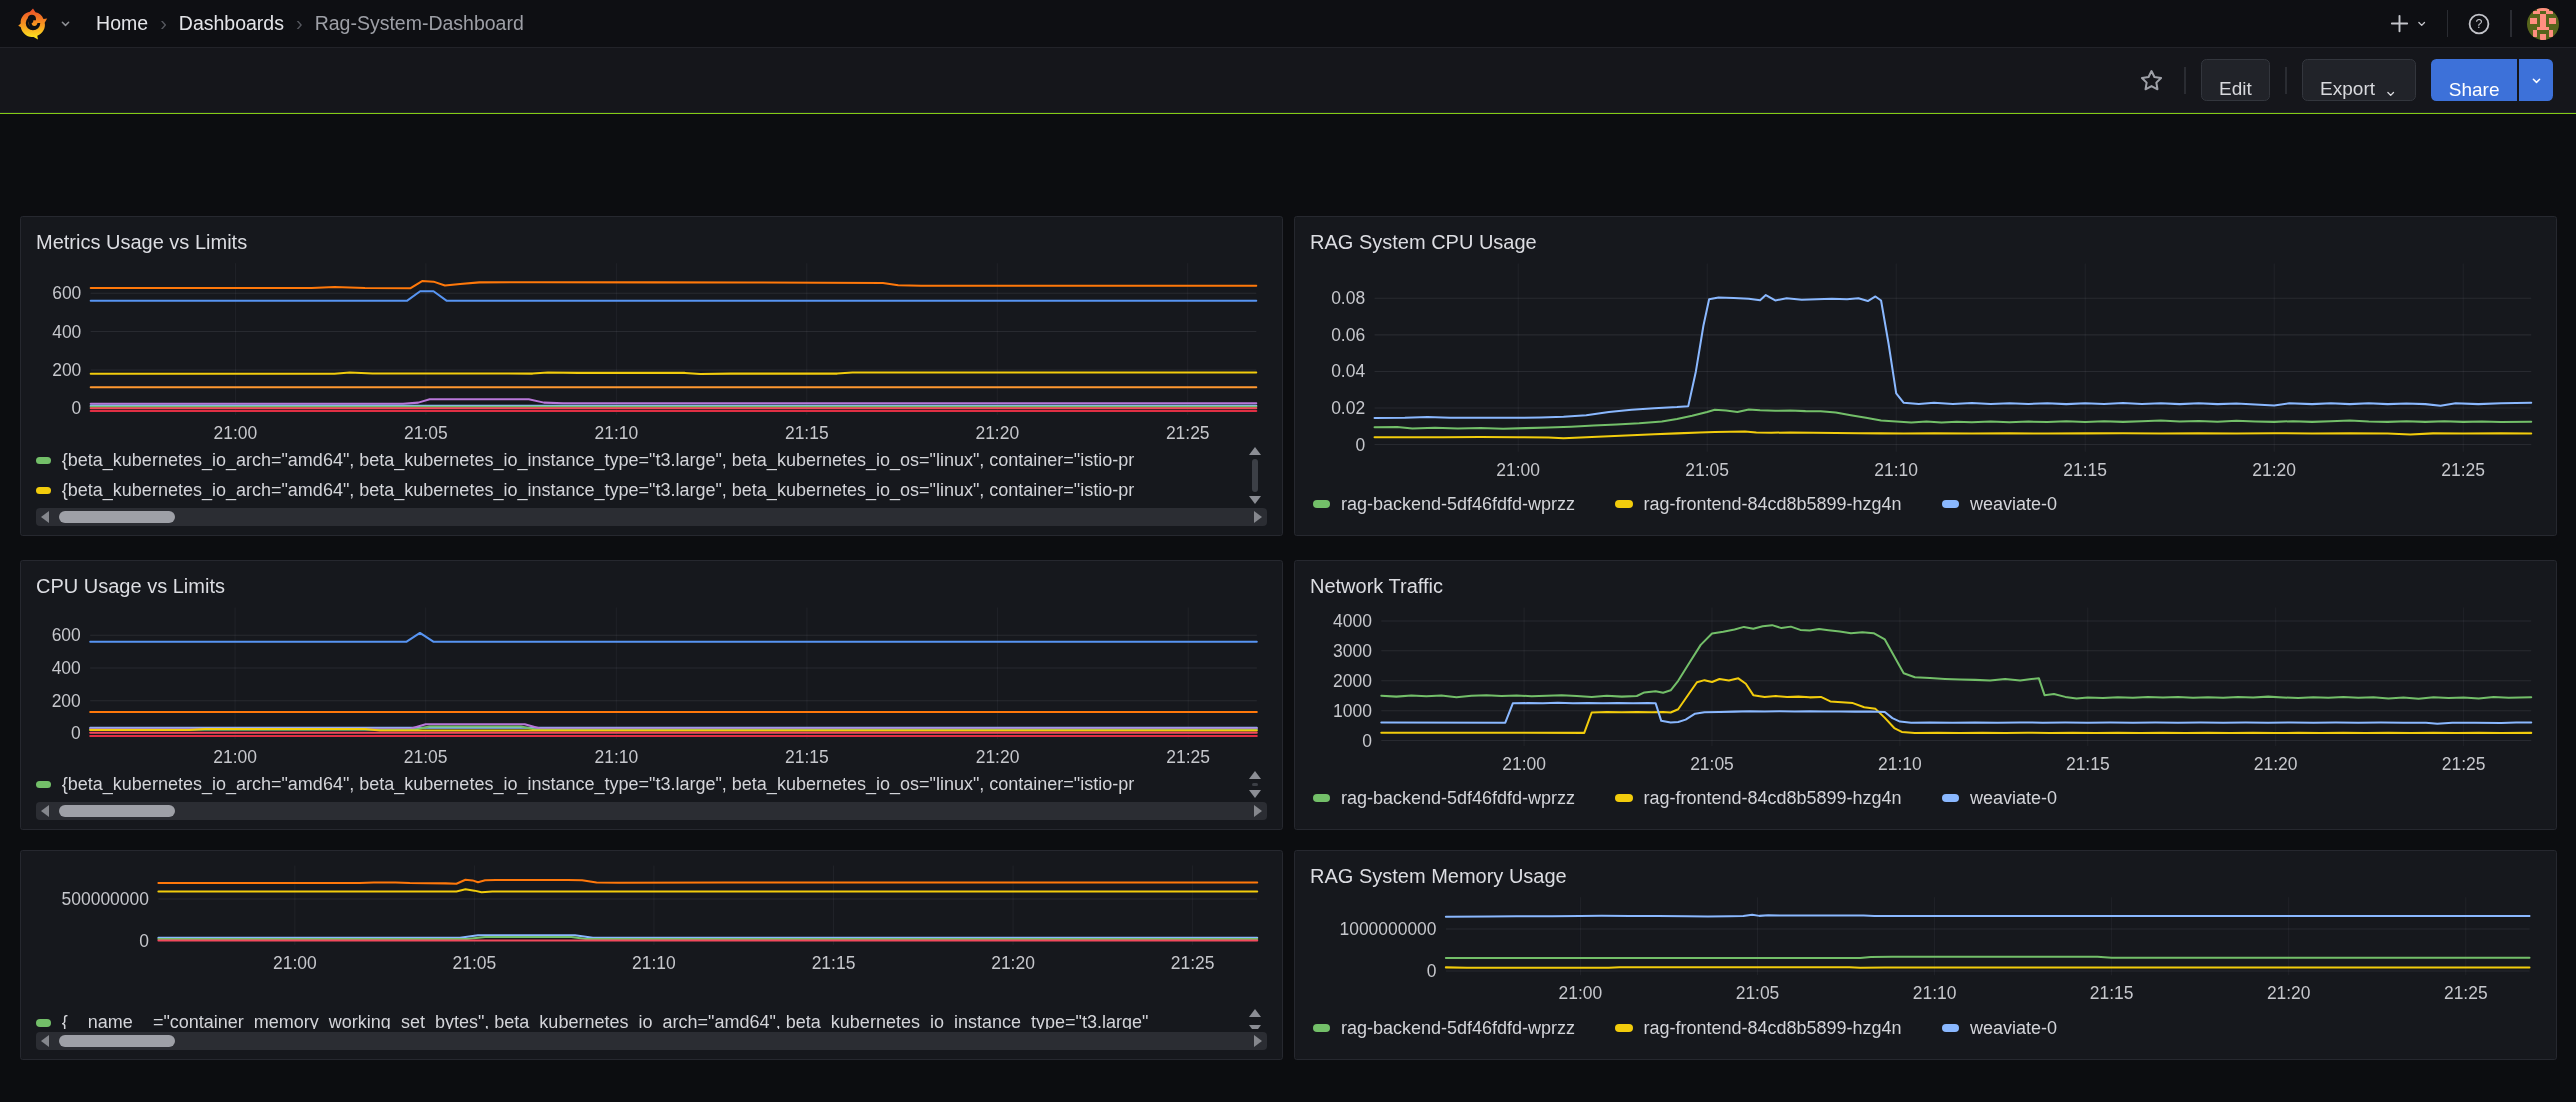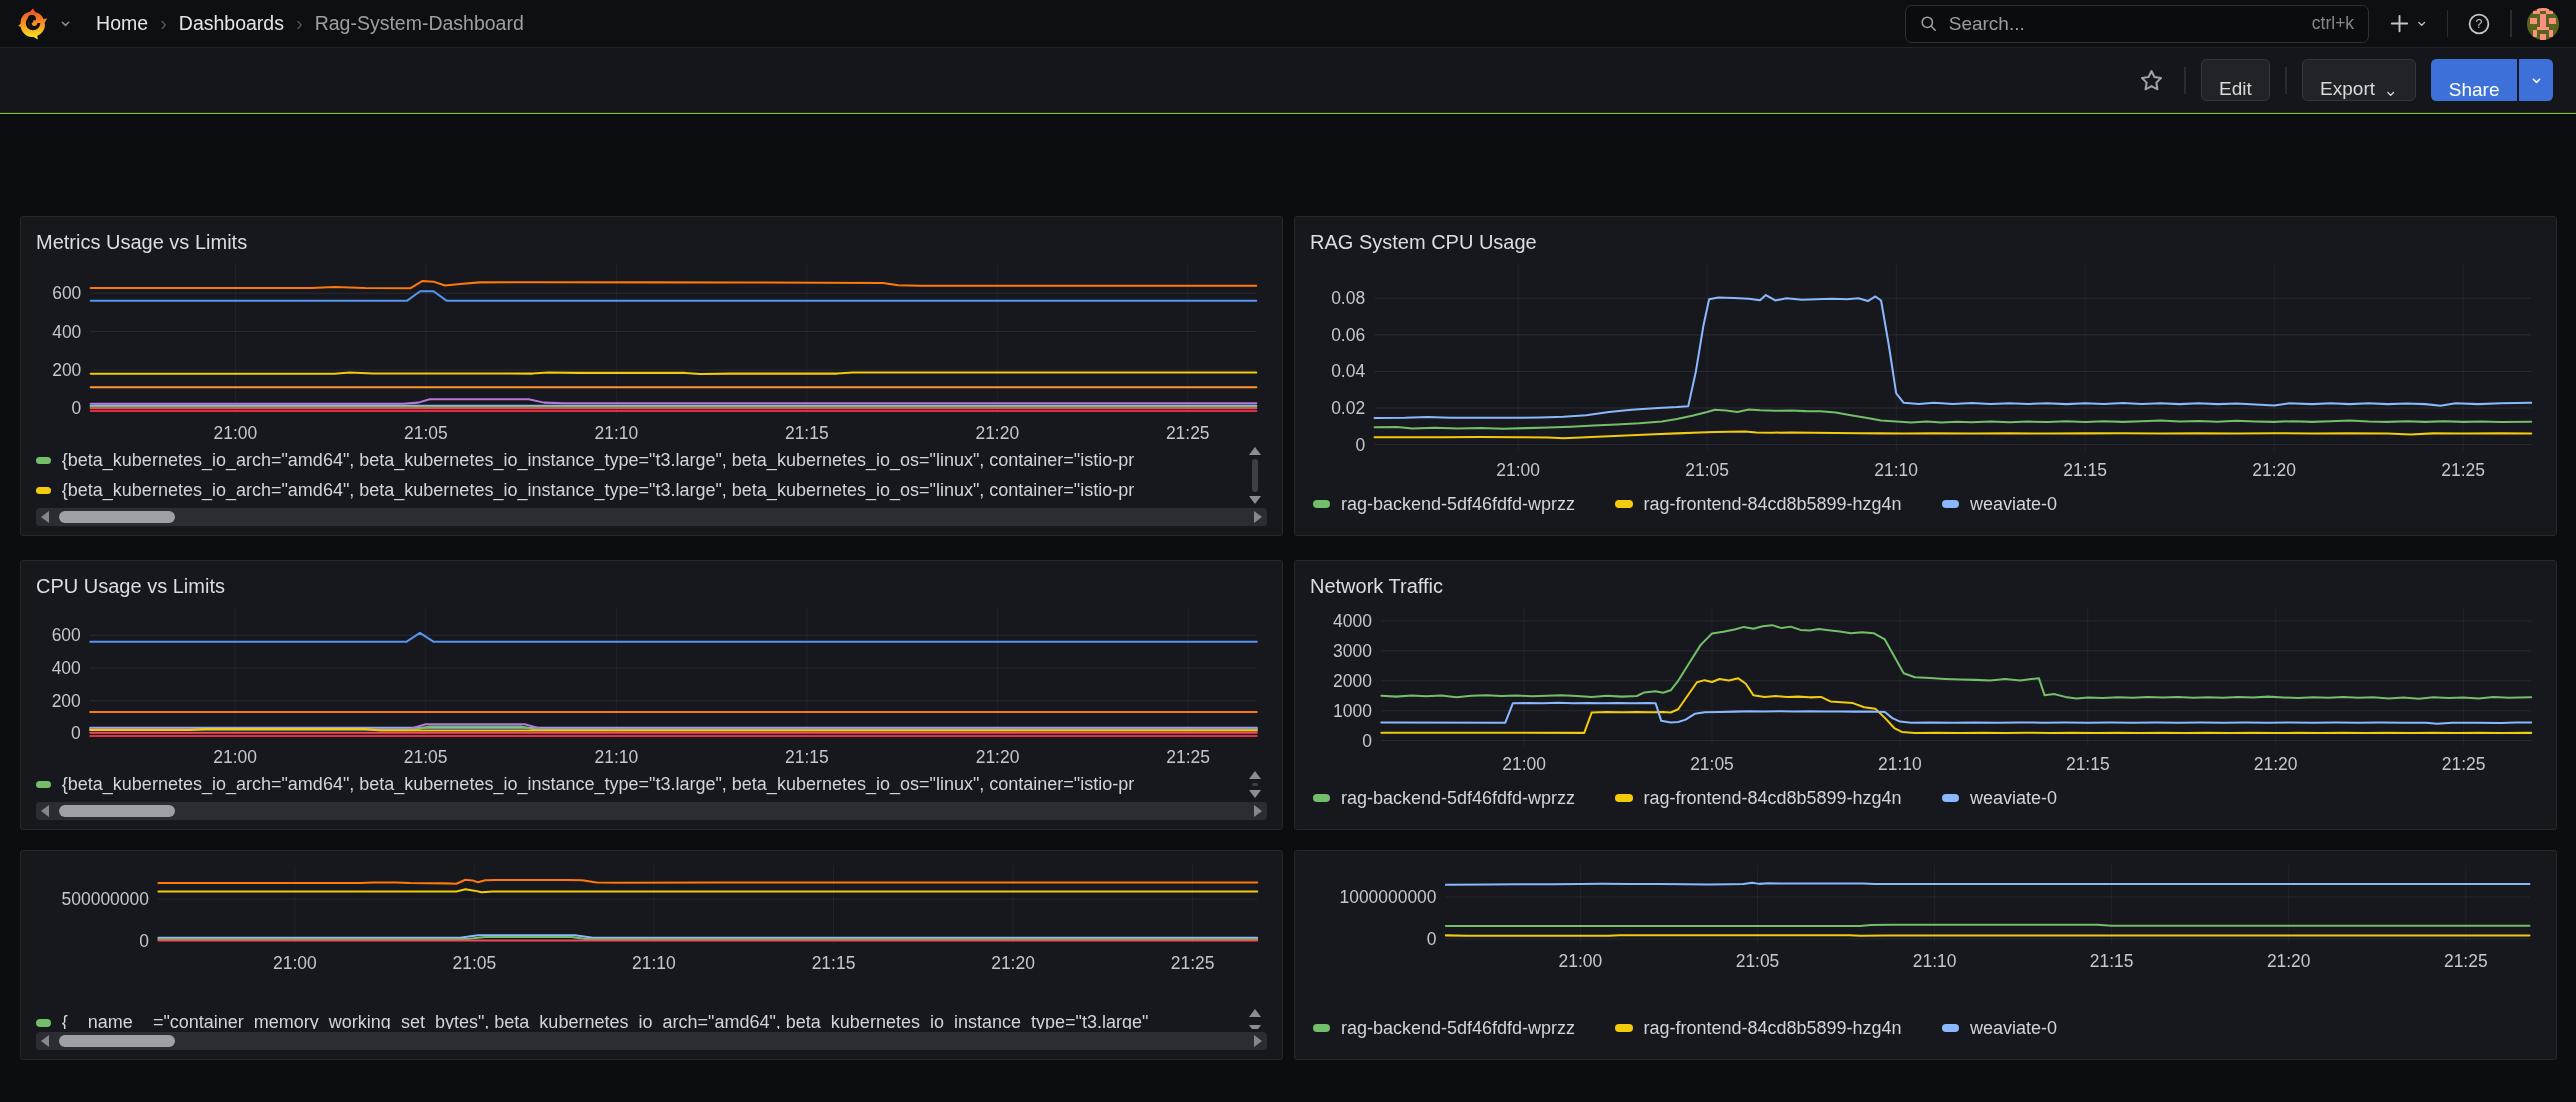--- a/index.html
+++ b/index.html
@@ -94,30 +94,20 @@
       </span>
       <nav class="breadcrumb">
         <a>Home</a>
         <span class="sep">›</span>
         <a>Dashboards</a>
         <span class="sep">›</span>
         <span class="crumb-current">Rag-System-Dashboard</span>
       </nav>
     </div>
     <div class="nav-right">
-      <div class="searchbox">
-        <span style="display:inline-flex;color:#9b9da4;">
-          <svg width="19" height="19" viewBox="0 0 24 24">
-              <circle cx="10.5" cy="10.5" r="6.5" fill="none" stroke="currentColor" stroke-width="2"></circle>
-              <path d="m15.5 15.5 5 5" stroke="currentColor" stroke-width="2" stroke-linecap="round"></path>
-            </svg>
-        </span>
-        <span class="ph">Search...</span>
-        <span class="kbd">ctrl+k</span>
-      </div>
       <button class="iconbtn">
         <svg width="23" height="23" viewBox="0 0 24 24">
             <path d="M12 4v16M4 12h16" stroke="currentColor" stroke-width="2" stroke-linecap="round"></path>
           </svg>
         <svg width="13.4" height="13.4" viewBox="0 0 24 24">
             <path d="m7 10 5 5 5-5" fill="none" stroke="currentColor" stroke-width="2.4" stroke-linecap="round" stroke-linejoin="round"></path>
           </svg>
       </button>
       <span class="vdiv"></span>
       <button class="iconbtn">
@@ -452,20 +442,21 @@
           </div>
           <div class="hscroll">
             <span class="tri-left"></span>
             <span class="hthumb"></span>
             <span class="tri-right"></span>
           </div>
         </div>
     </section>
 
     <section class="panel" style="left:1294px;top:736px;width:1263px;height:210px;">
+      <h2 class="ptitle">RAG System Memory Usage</h2>
       <div class="chart"><svg width="1232" height="114" viewBox="0 0 1832 170">
             <line x1="400.6797385620915" y1="8" x2="400.6797385620915" y2="124" stroke="rgba(204,204,220,0.06)" stroke-width="1.5"></line>
             <line x1="664.7320261437909" y1="8" x2="664.7320261437909" y2="124" stroke="rgba(204,204,220,0.06)" stroke-width="1.5"></line>
             <line x1="928.7843137254902" y1="8" x2="928.7843137254902" y2="124" stroke="rgba(204,204,220,0.06)" stroke-width="1.5"></line>
             <line x1="1192.8366013071895" y1="8" x2="1192.8366013071895" y2="124" stroke="rgba(204,204,220,0.06)" stroke-width="1.5"></line>
             <line x1="1456.888888888889" y1="8" x2="1456.888888888889" y2="124" stroke="rgba(204,204,220,0.06)" stroke-width="1.5"></line>
             <line x1="1720.9411764705883" y1="8" x2="1720.9411764705883" y2="124" stroke="rgba(204,204,220,0.06)" stroke-width="1.5"></line>
             <line x1="200" y1="117.72972972972973" x2="1816" y2="117.72972972972973" stroke="rgba(204,204,220,0.10)" stroke-width="1.5"></line>
             <line x1="200" y1="55.027027027027025" x2="1816" y2="55.027027027027025" stroke="rgba(204,204,220,0.10)" stroke-width="1.5"></line>
             <polyline points="200.0,36.8 263.4,36.7 305.6,36.1 358.4,36.2 400.7,35.9 432.4,35.5 474.6,35.8 516.9,35.8 559.1,36.2 590.8,36.5 622.5,36.1 643.6,35.7 656.8,33.8 667.4,35.6 680.6,34.8 707.0,35.0 749.2,34.9 791.5,35.2 823.2,35.0 839.0,35.7 876.0,35.7 928.8,35.7 1008.0,35.7 1087.2,35.7 1166.4,35.7 1245.6,35.7 1324.9,35.7 1404.1,35.7 1483.3,35.7 1562.5,35.7 1641.7,35.7 1720.9,35.7 1816.0,35.7" fill="none" stroke="#8ab8ff" stroke-width="3" stroke-linejoin="round" stroke-linecap="round"></polyline>

